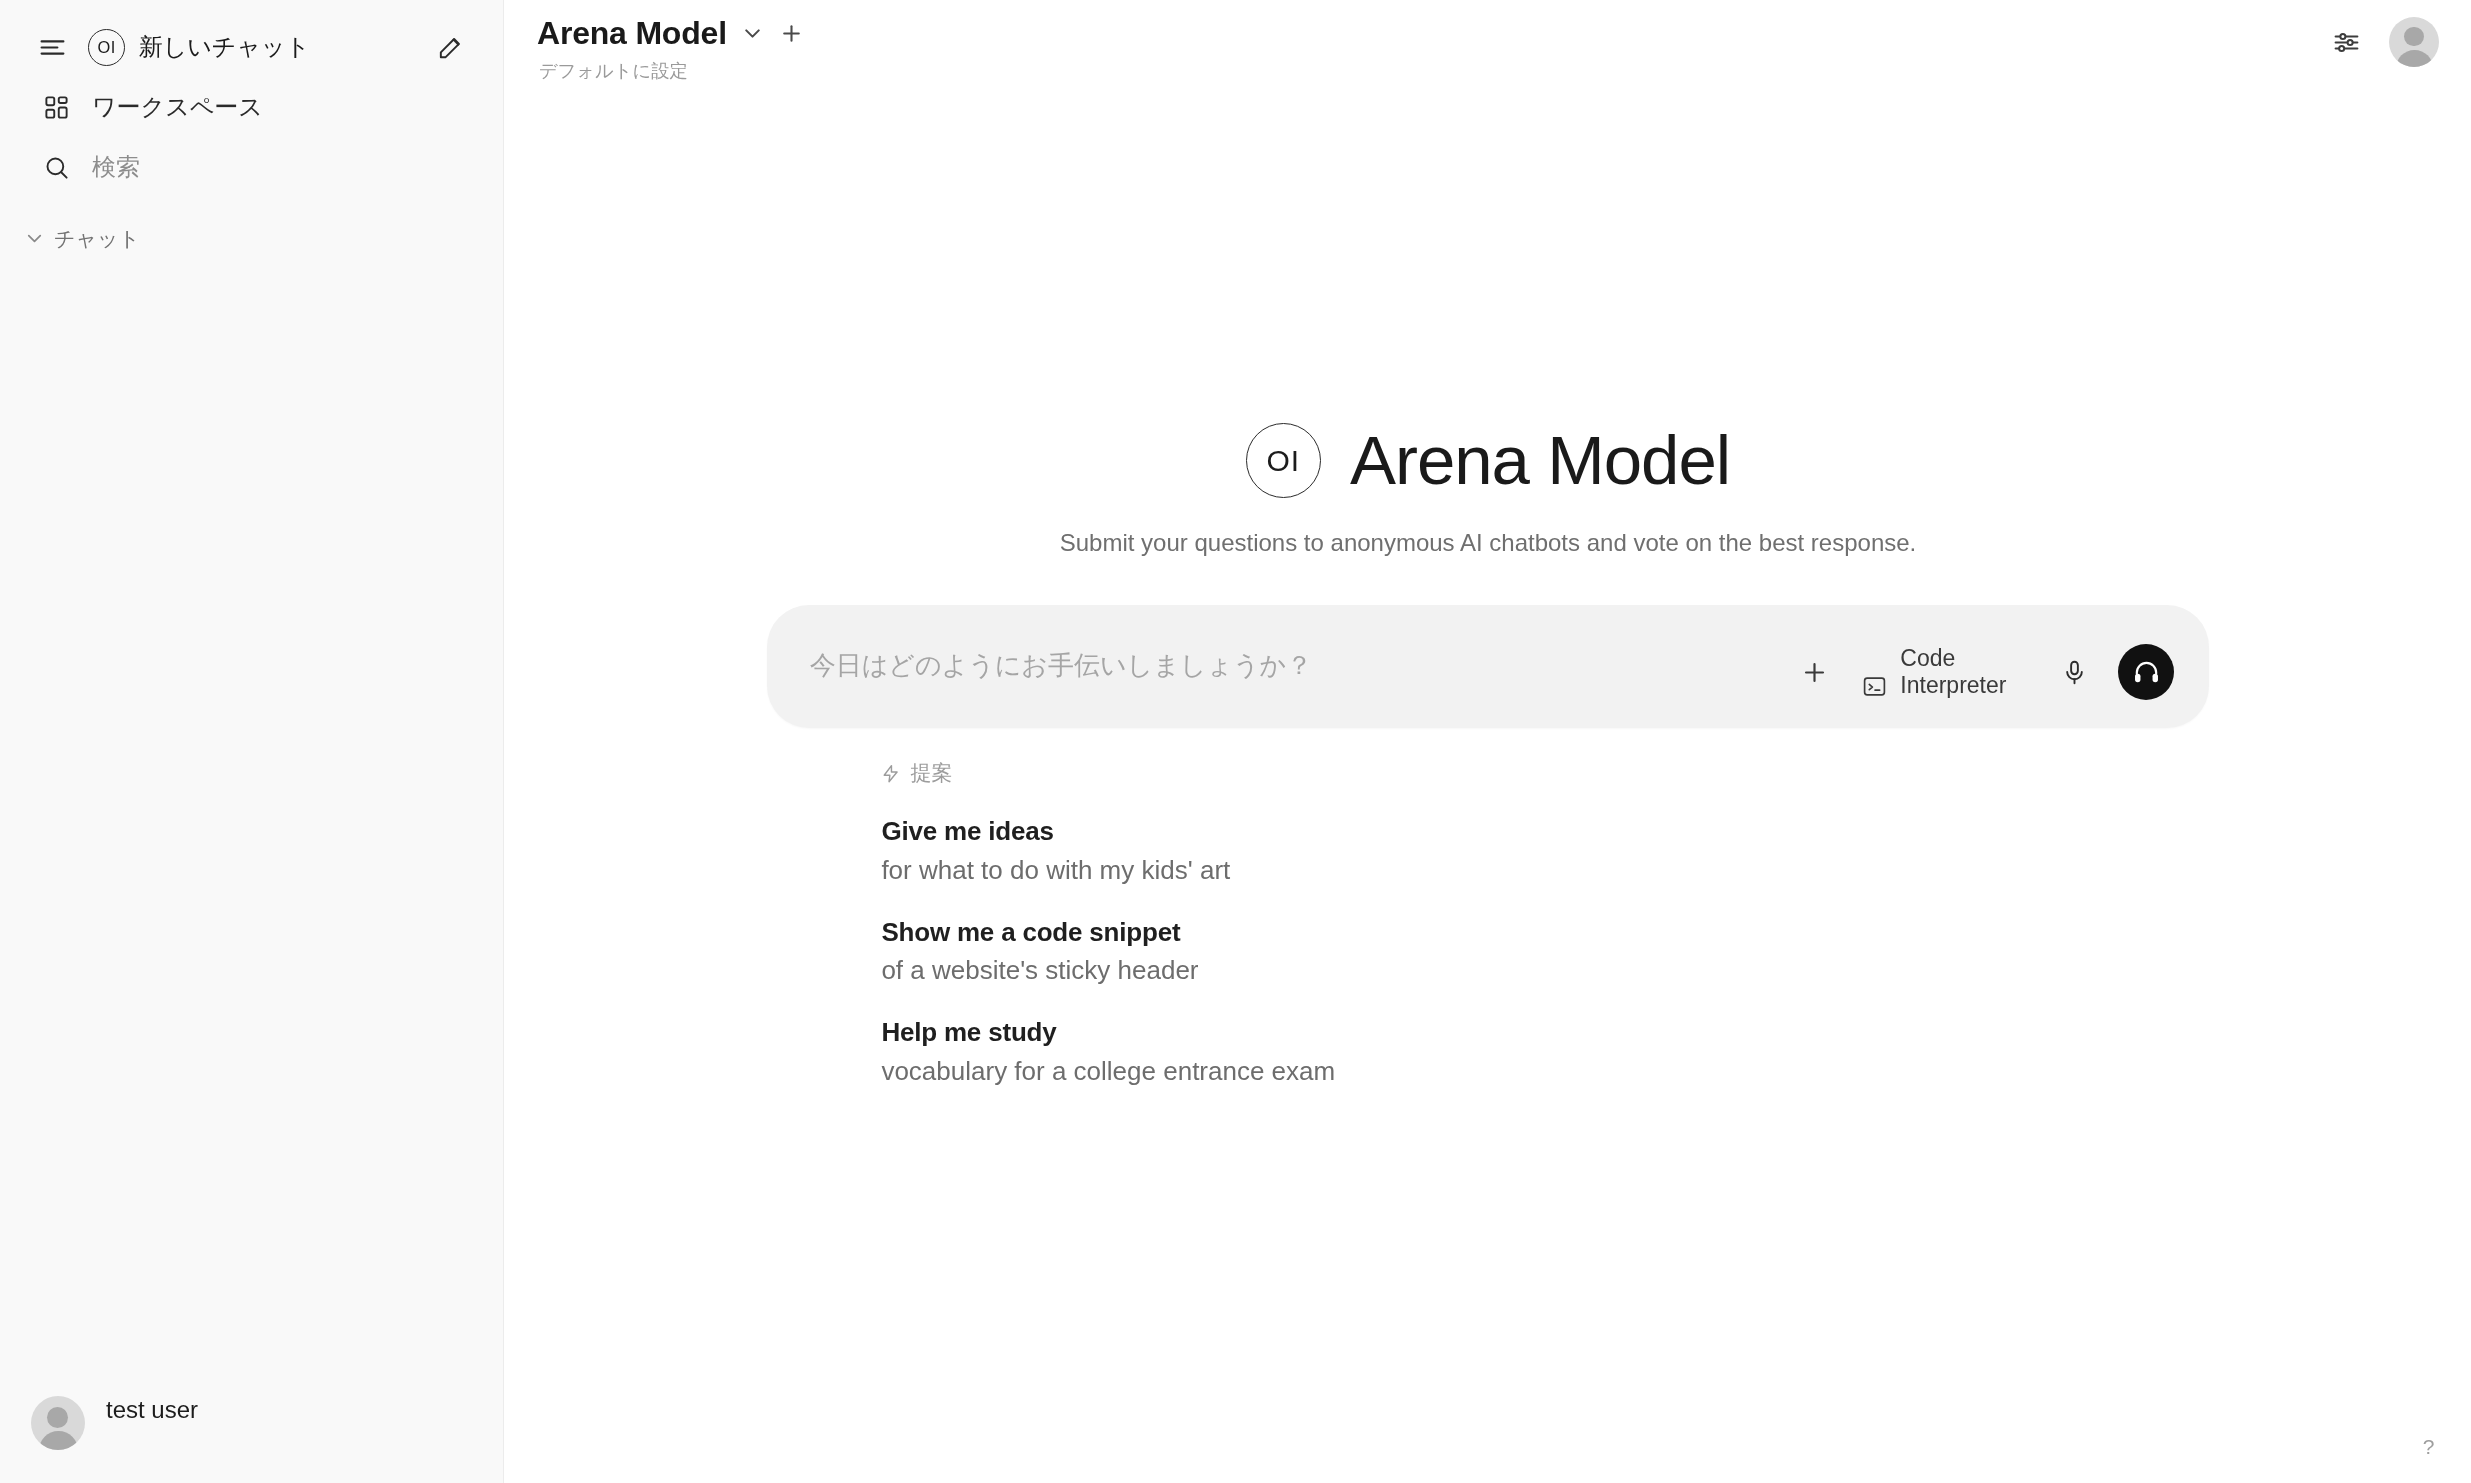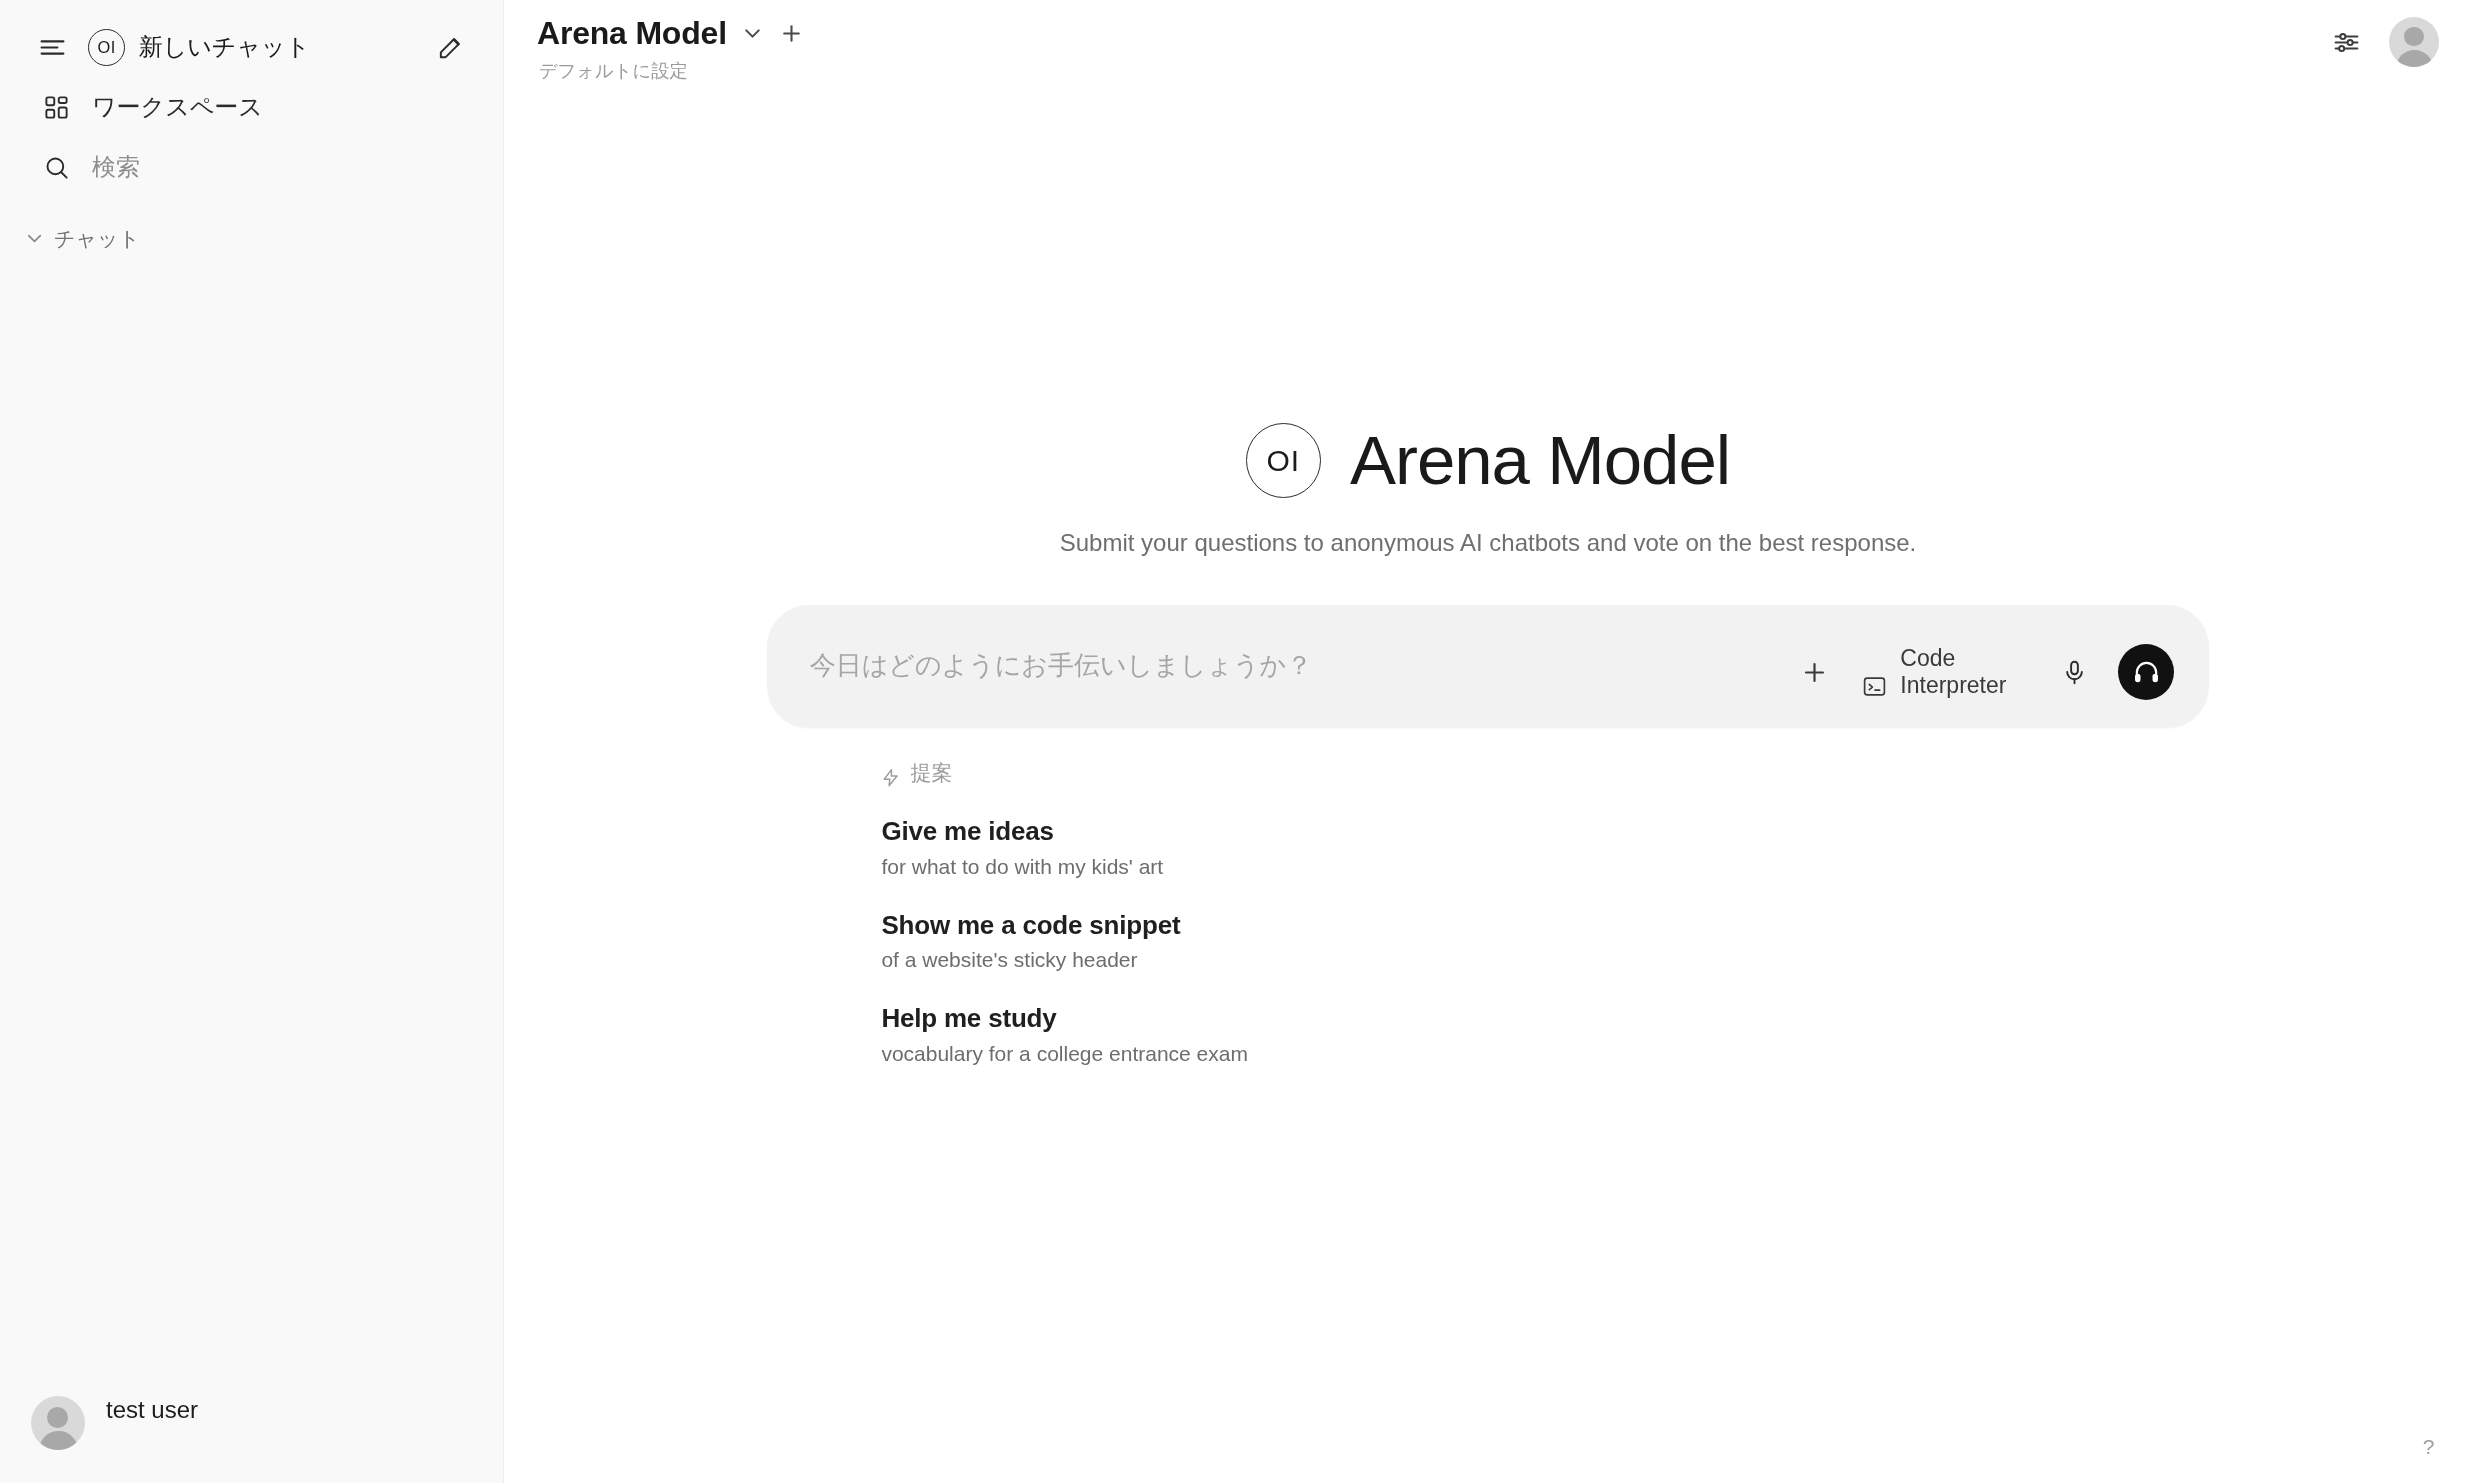--- a/index.html
+++ b/index.html
@@ -314,41 +314,41 @@
     cursor: pointer;
   }
 
   .suggest-wrap {
     width: 1442px;
     margin-top: 31px;
     padding-left: 97px;
   }
   .suggest-head {
     display: flex;
-    align-items: flex-end;
+    align-items: center;
     gap: 9.7px;
     color: #9c9c9c;
     font-size: 21px;
     margin-bottom: 17.4px;
     margin-left: 17.4px;
   }
   .sugg-item {
     padding: 11.6px 17.4px;
     border-radius: 13.5px;
     cursor: pointer;
     margin-bottom: 7.7px;
   }
   .sugg-title {
     font-size: 26px;
     font-weight: 700;
     color: #1f1f1f;
     letter-spacing: -0.2px;
   }
   .sugg-sub {
-    font-size: 21px;
+    font-size: 26px;
     color: #6d6d6d;
     margin-top: 7.7px;
   }
 
   .help-btn {
     position: absolute;
     right: 25px;
     bottom: 17.4px;
     width: 37px; height: 37px;
     border-radius: 50%;

